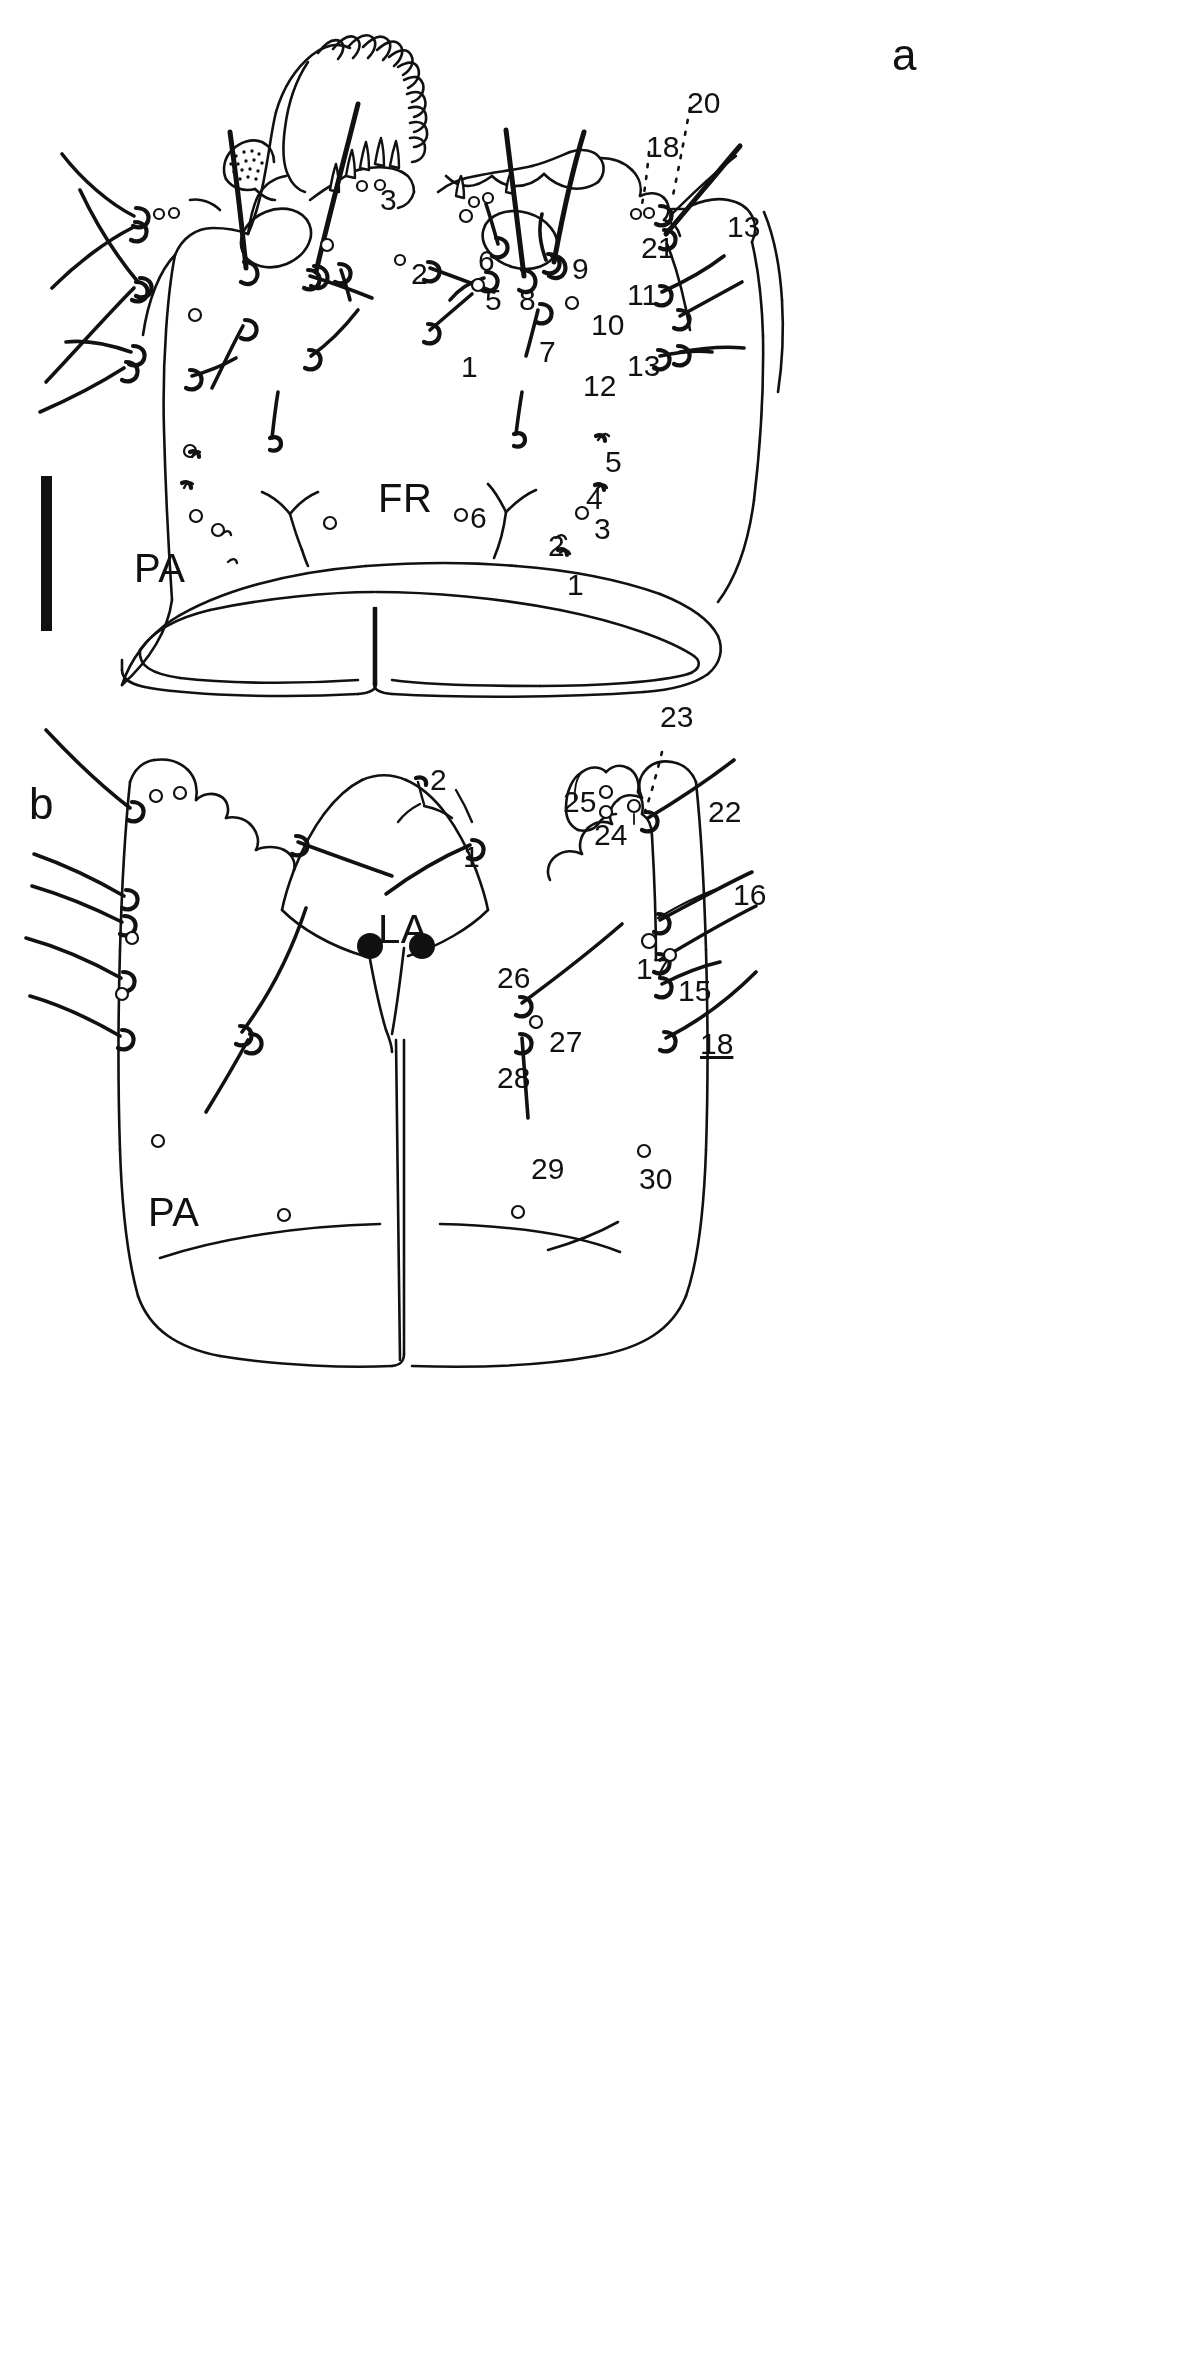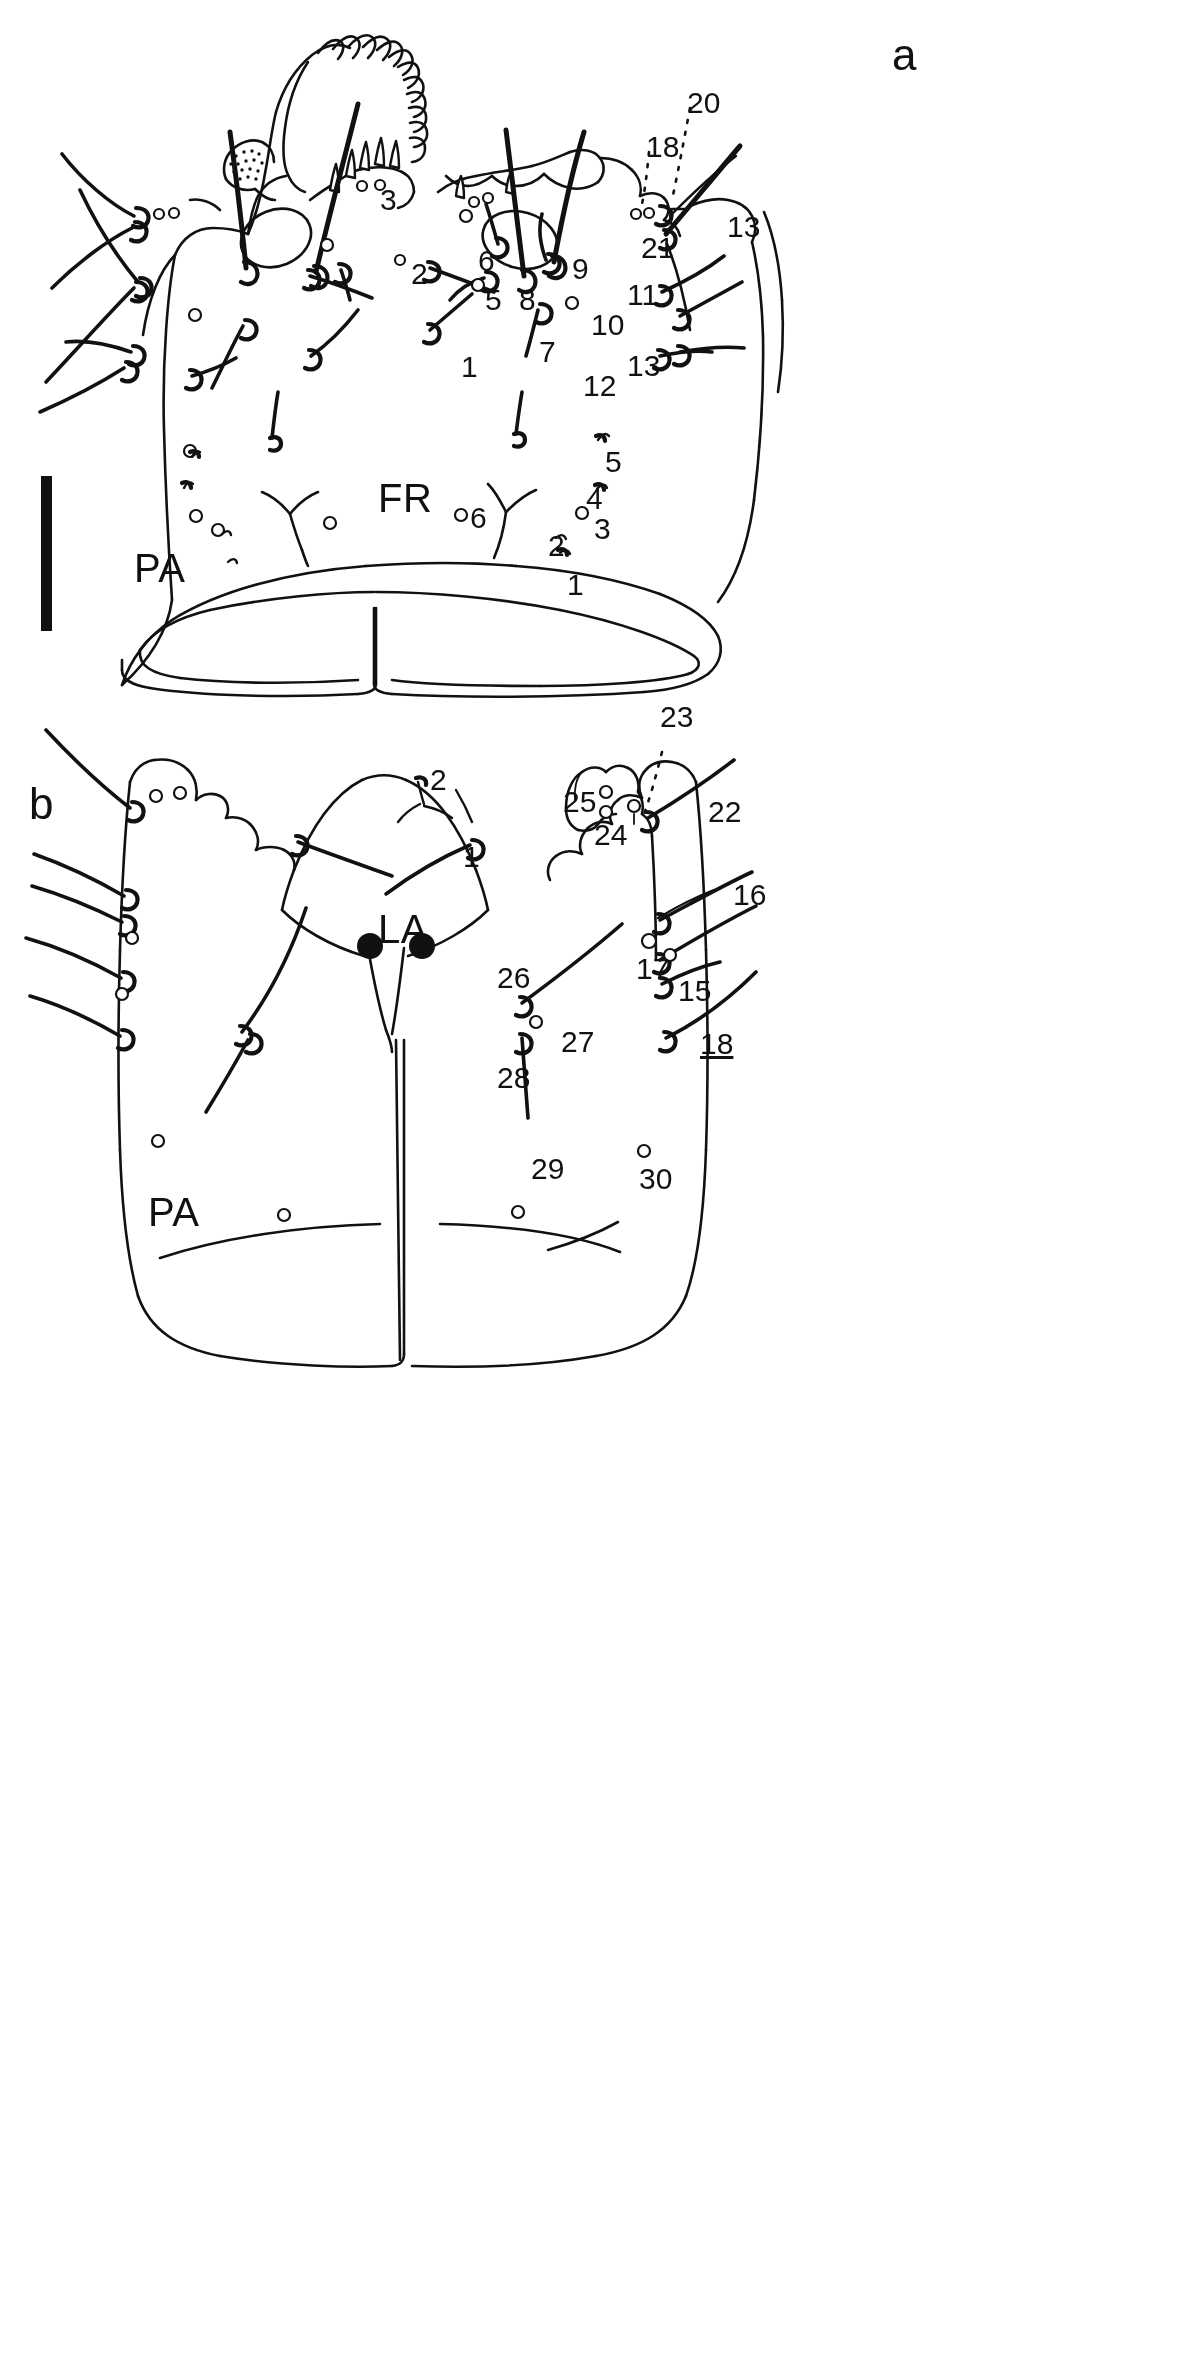--- a/index.html
+++ b/index.html
@@ -534,19 +534,19 @@
   <div class="lbl lbl-num" style="left:660px; top:702px;text-align:right;">23</div>
   <div class="lbl lbl-num" style="left:430px; top:765px;">2</div>
   <div class="lbl lbl-num" style="left:563px; top:787px;">25</div>
   <div class="lbl lbl-num" style="left:708px; top:797px;">22</div>
   <div class="lbl lbl-num" style="left:594px; top:820px;">24</div>
   <div class="lbl lbl-num" style="left:463px; top:842px;">1</div>
   <div class="lbl lbl-num" style="left:733px; top:880px;text-align:right;">16</div>
   <div class="lbl lbl-num" style="left:636px; top:954px;">17</div>
   <div class="lbl lbl-num" style="left:678px; top:968px;margin-top:8px;">15</div>
   <div class="lbl lbl-num" style="left:497px; top:963px;">26</div>
-  <div class="lbl lbl-num" style="left:549px; top:1027px;margin-left:12px;">27</div>
+  <div class="lbl lbl-num" style="left:549px; top:1027px;">27</div>
   <div class="lbl lbl-num" style="left:700px; top:1029px;text-decoration:underline;">18</div>
   <div class="lbl lbl-num" style="left:497px; top:1063px;">28</div>
   <div class="lbl lbl-num" style="left:639px; top:1164px;">30</div>
   <div class="lbl lbl-num" style="left:531px; top:1154px;">29</div>
 
 </div>
 
 </body></html>

